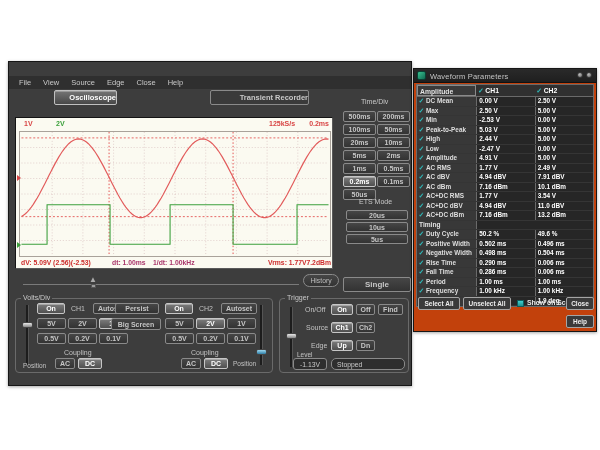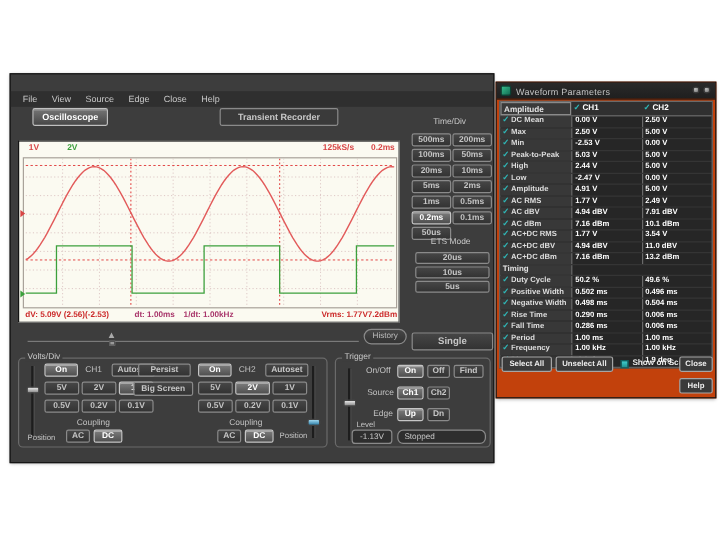--- a/index.html
+++ b/index.html
@@ -8,22 +8,22 @@
   .abs{position:absolute;box-sizing:border-box;}
   
   #main-win{left:8px;top:61px;width:404px;height:325px;background:#3d3d3d;border:1px solid #161616;box-shadow:0 1px 3px rgba(0,0,0,.35);}
   .titlebar{left:0;top:0;width:100%;height:13px;background:linear-gradient(#2c2c2c,#202020);border-bottom:1px solid #111;}
   .title-ico{left:3px;top:2px;width:9px;height:9px;background:linear-gradient(135deg,#39c08f,#116b52);border:1px solid #0a4234;border-radius:2px;}
   .title-txt{left:16px;top:2px;font-size:7.5px;font-weight:bold;color:#cfcfcf;letter-spacing:.2px;}
   .winbtn{width:7px;height:7px;border-radius:50%;background:radial-gradient(circle at 35% 30%,#bdbdbd,#6c6c6c);border:1px solid #3a3a3a;top:3px;}
   .menubar{left:0;top:14px;width:100%;height:13px;background:#2f2f2f;display:flex;align-items:flex-start;padding-left:4px;}
   .menu-item{font-size:7.5px;color:#c9c9c9;padding:0 6px;line-height:13px;}
   
-  .tab{top:28px;height:15px;font-size:7.5px;font-weight:bold;text-align:center;line-height:14px;color:#c9c9c9;
-       background:#3a3a3a;border:1px solid #8a8a8a;border-radius:2px;}
+  .tab{top:28px;height:15px;font-size:7.5px;font-weight:bold;text-align:right;line-height:14px;color:#c9c9c9;
+       background:#3a3a3a;border:1px solid #8a8a8a;border-radius:2px;margin-left:27px;}
   .tab.on{background:linear-gradient(#757575,#474747);color:#fff;border-color:#c0c0c0;box-shadow:inset 0 1px 0 #999;}
   
   .btn{box-sizing:border-box;background:linear-gradient(#464646,#333333);border:1px solid #8a8a8a;border-radius:2px;
        color:#c6c6c6;font-size:7px;font-weight:bold;text-align:center;}
   .btn.on{background:linear-gradient(#7d7d7d,#4f4f4f);color:#ffffff;border-color:#c6c6c6;box-shadow:inset 0 1px 0 #a6a6a6;}
   .lbl{font-size:7px;color:#c3c3c3;white-space:nowrap;}
   
   #scope{left:6px;top:55px;width:318px;height:152px;background:#fbfaf1;border-top:1px solid #141414;border-left:1px solid #141414;border-right:1px solid #5a5a5a;border-bottom:1px solid #5a5a5a;}
   .scope-lbl{top:2px;font-size:7px;font-weight:bold;}
   #scope-plot{left:3px;top:13px;width:312px;height:126px;border:1px solid #a9a29a;background:#fbfaf1;}

